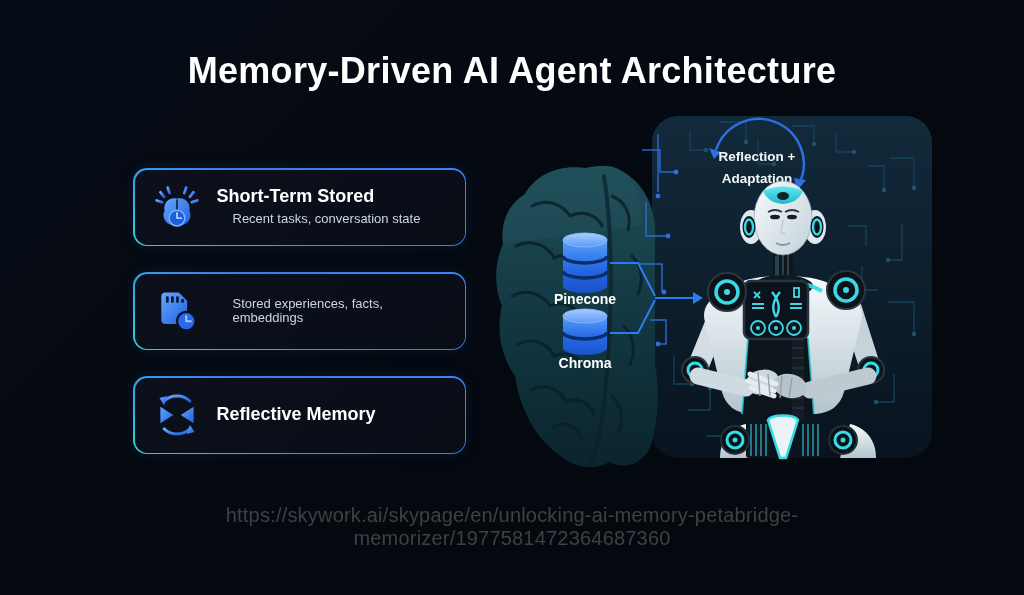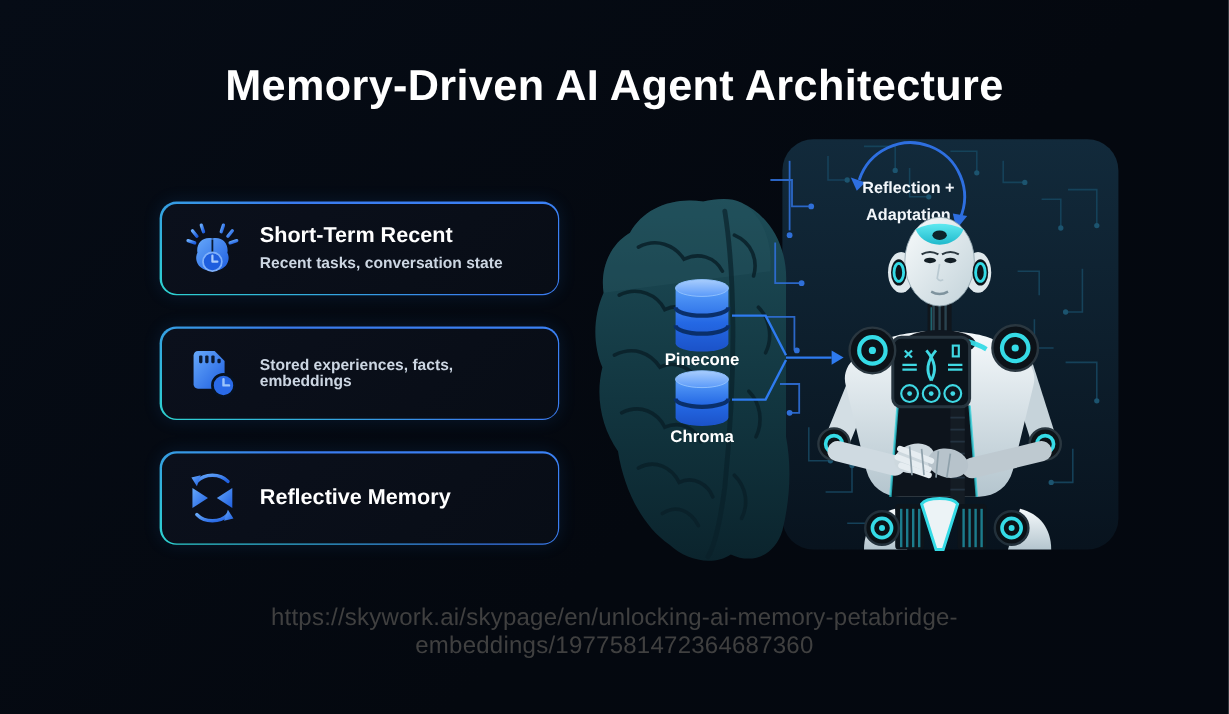--- a/index.html
+++ b/index.html
@@ -21,21 +21,21 @@
     box-shadow:0 0 14px rgba(45,130,230,.12);
   }
   .card-inner{
     height:100%;border-radius:12.5px;box-sizing:border-box;
     background:linear-gradient(135deg,#0b101c 0%,#080d16 100%);
     display:flex;align-items:center;padding:0 14px 0 18px;gap:16px;
   }
   .card-icon{width:48px;height:48px;flex:0 0 48px;}
   .card-text{display:flex;flex-direction:column;gap:5px;}
   .card-title{color:#ffffff;font-size:18px;font-weight:700;line-height:1.1;}
-  .card-sub{color:#ccd6e2;font-size:13px;font-weight:700;line-height:1.1;}
+  .card-sub{color:#ccd6e2;font-size:13px;font-weight:400;line-height:1.1;margin-left:16px;}
   .diagram{position:absolute;left:492px;top:106px;}
   .footer{
     position:absolute;top:504px;left:0;width:100%;text-align:center;
     color:#404040;font-size:20px;font-weight:400;line-height:23px;letter-spacing:.2px;
   }
   svg text{font-family:"Liberation Sans","DejaVu Sans",sans-serif;}
 </style>
 </head>
 <body>
 
@@ -60,21 +60,21 @@
             <path d="M44,10 L40,15"></path>
           <path d="M4,19 L10,21"></path>
             <path d="M48,19 L42,21"></path>
         </g>
         <path d="M26,17 C17,15 11,22 12.5,30 C9,37 14,44 20,45.5 C22.5,46.3 25,45.5 26,44.5 C27,45.5 29.5,46.3 32,45.5 C38,44 43,37 39.5,30 C41,22 35,15 26,17 Z" fill="url(#ig1)"></path>
         <path d="M26,18 V42" stroke="#0a1a33" stroke-width="1.6" fill="none"></path>
         <circle cx="26" cy="38" r="8.5" fill="#1e5ede" stroke="#7fb0fa" stroke-width="1.6"></circle>
         <path d="M26,38 V32.5 M26,38 H30.5" stroke="#a9cbfb" stroke-width="2" fill="none" stroke-linecap="round"></path>
       </svg>
       <div class="card-text">
-        <span class="card-title">Short-Term Recent</span>
+        <span class="card-title">Short-Term Stored</span>
         <span class="card-sub">Recent tasks, conversation state</span>
       </div>
     </div>
   </div>
 
   <div class="card">
     <div class="card-inner">
       <svg class="card-icon" viewBox="0 0 52 52">
         <defs>
           <linearGradient id="ig2" x1="0" y1="0" x2="1" y2="1">
@@ -379,14 +379,14 @@
         <ellipse cx="300" cy="111" rx="5" ry="2.3" fill="#141f26"></ellipse>
         <path d="M291,114 L289,126 Q291,129 294,127" stroke="#b9c9d1" stroke-width="1.4" fill="none"></path>
         <path d="M284,137 Q291,141 298,137" stroke="#7e939e" stroke-width="2" fill="none"></path>
       </g>
     </g>
   </g>
 </svg>
 
 <div class="footer">
   <div>https://skywork.ai/skypage/en/unlocking-ai-memory-petabridge-</div>
-  <div>embeddings/1977581472364687360</div>
+  <div>memorizer/1977581472364687360</div>
 </div>
 
 </body></html>

